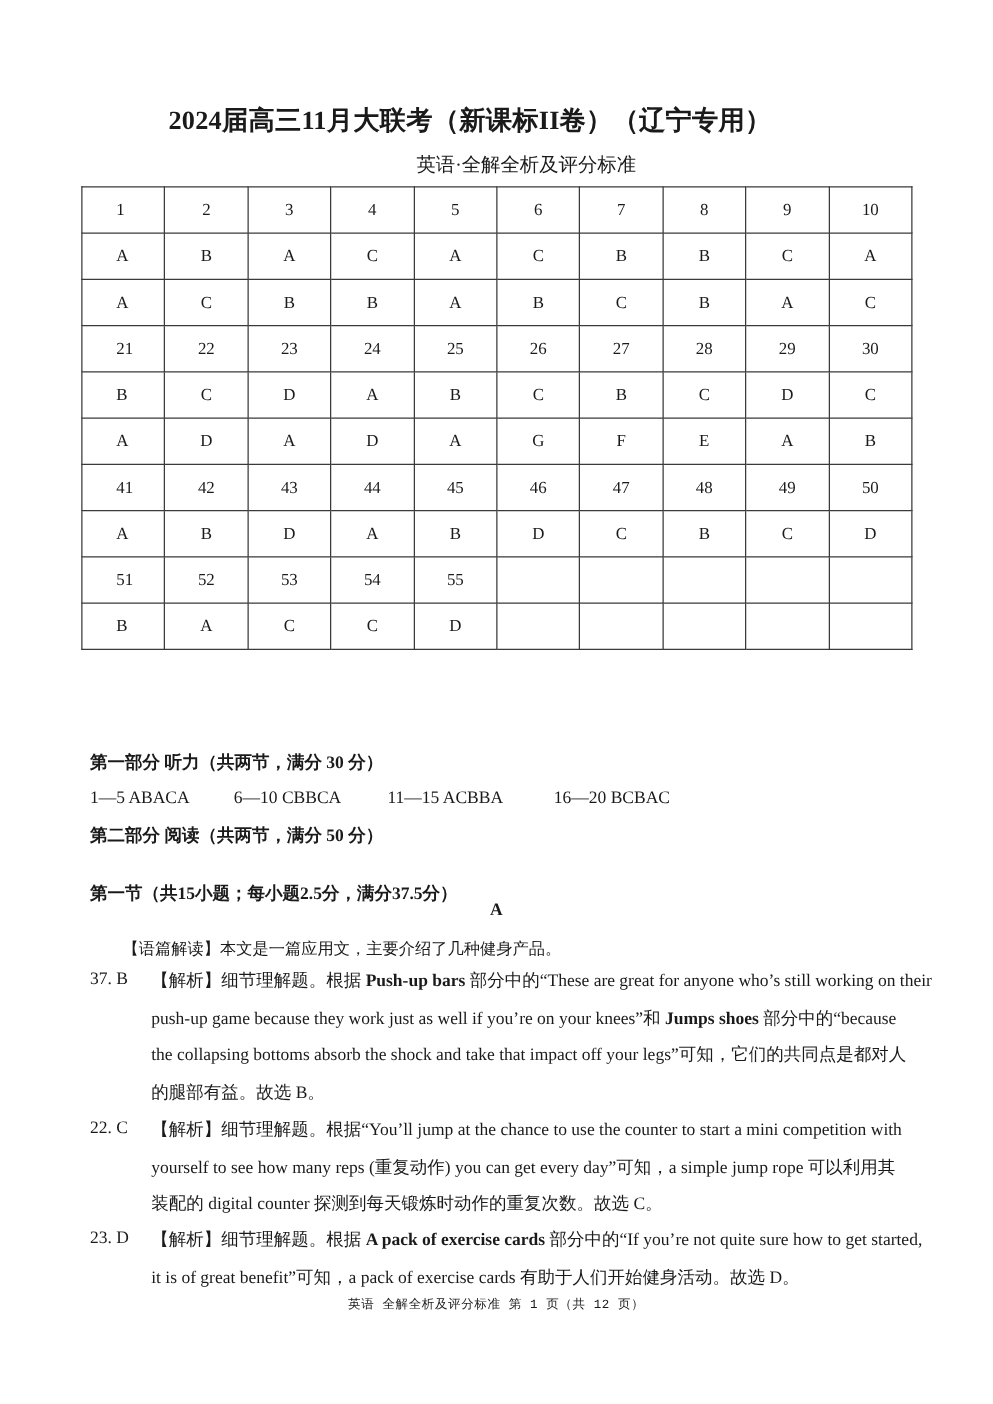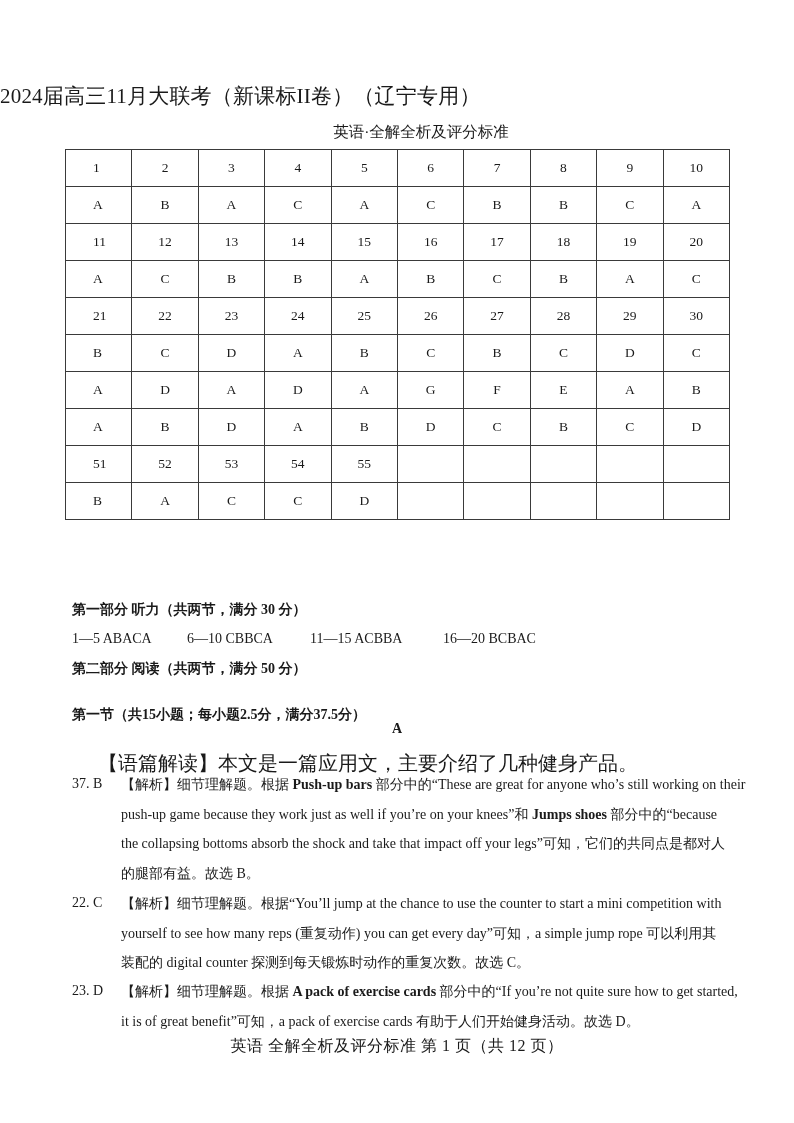--- a/index.html
+++ b/index.html
@@ -3,21 +3,21 @@
   <meta charset="utf-8">
   <style>
     html, body { margin: 0; padding: 0; background: #ffffff; }
     body {
       width: 794px; height: 1123px; position: relative; overflow: hidden;
       font-family: "Liberation Serif", "DejaVu Serif", serif;
       color: #1a1a1a;
     }
     .title {
       position: absolute; left: 0; width: 752px; top: 82px;
-      font-size: 21px; font-weight: normal; letter-spacing: 0.2px;
+      text-align: center; font-size: 21px; font-weight: bold; letter-spacing: 0.2px;
     }
     .subtitle {
       position: absolute; left: 0; width: 794px; top: 122px;
       text-align: center; font-size: 15.5px; padding-left: 24px;
     }
     table.answers {
       position: absolute; left: 65px; top: 149px;
       width: 665px; border-collapse: collapse; table-layout: fixed;
     }
     table.answers td {
@@ -31,29 +31,29 @@
     .listening-line {
       position: absolute; left: 72px; top: 631px; font-size: 14px;
       display: flex;
     }
     .listening-line span { display: inline-block; }
     .center-letter {
       position: absolute; left: 0; width: 794px; top: 721px;
       text-align: center; font-size: 14px; font-weight: bold;
     }
     .para {
-      position: absolute; left: 72px; width: 660px; font-size: 20px;
+      position: absolute; left: 72px; width: 660px; font-size: 13px;
     }
     .qrow { position: absolute; left: 72px; font-size: 14px; width: 660px; }
     .qnum { position: absolute; left: 0; }
     .cont { position: absolute; left: 121px; font-size: 14px; white-space: nowrap; }
     b { font-weight: bold; }
     .footer {
       position: absolute; left: 0; width: 794px; top: 1036px;
-      text-align: center; font-size: 16px; font-family: Liberation Serif, serif;
+      text-align: center; font-size: 10px; font-family: Liberation Mono, monospace;
       letter-spacing: 0.5px;
     }
   </style>
 </head>
 <body>
 
 <div>
   <div class="title">2024届高三11月大联考（新课标II卷）（辽宁专用）</div>
   <div class="subtitle">英语·全解全析及评分标准</div>
 
@@ -77,32 +77,20 @@
           <td>A</td>
           <td>C</td>
           <td>A</td>
           <td>C</td>
           <td>B</td>
           <td>B</td>
           <td>C</td>
           <td>A</td>
         </tr>
         <tr>
-          <td>11</td>
-          <td>12</td>
-          <td>13</td>
-          <td>14</td>
-          <td>15</td>
-          <td>16</td>
-          <td>17</td>
-          <td>18</td>
-          <td>19</td>
-          <td>20</td>
-        </tr>
-        <tr>
           <td>A</td>
           <td>C</td>
           <td>B</td>
           <td>B</td>
           <td>A</td>
           <td>B</td>
           <td>C</td>
           <td>B</td>
           <td>A</td>
           <td>C</td>
@@ -135,20 +123,32 @@
           <td>A</td>
           <td>D</td>
           <td>A</td>
           <td>D</td>
           <td>A</td>
           <td>G</td>
           <td>F</td>
           <td>E</td>
           <td>A</td>
           <td>B</td>
+        </tr>
+        <tr>
+          <td>41</td>
+          <td>42</td>
+          <td>43</td>
+          <td>44</td>
+          <td>45</td>
+          <td>46</td>
+          <td>47</td>
+          <td>48</td>
+          <td>49</td>
+          <td>50</td>
         </tr>
         <tr>
           <td>A</td>
           <td>B</td>
           <td>D</td>
           <td>A</td>
           <td>B</td>
           <td>D</td>
           <td>C</td>
           <td>B</td>

